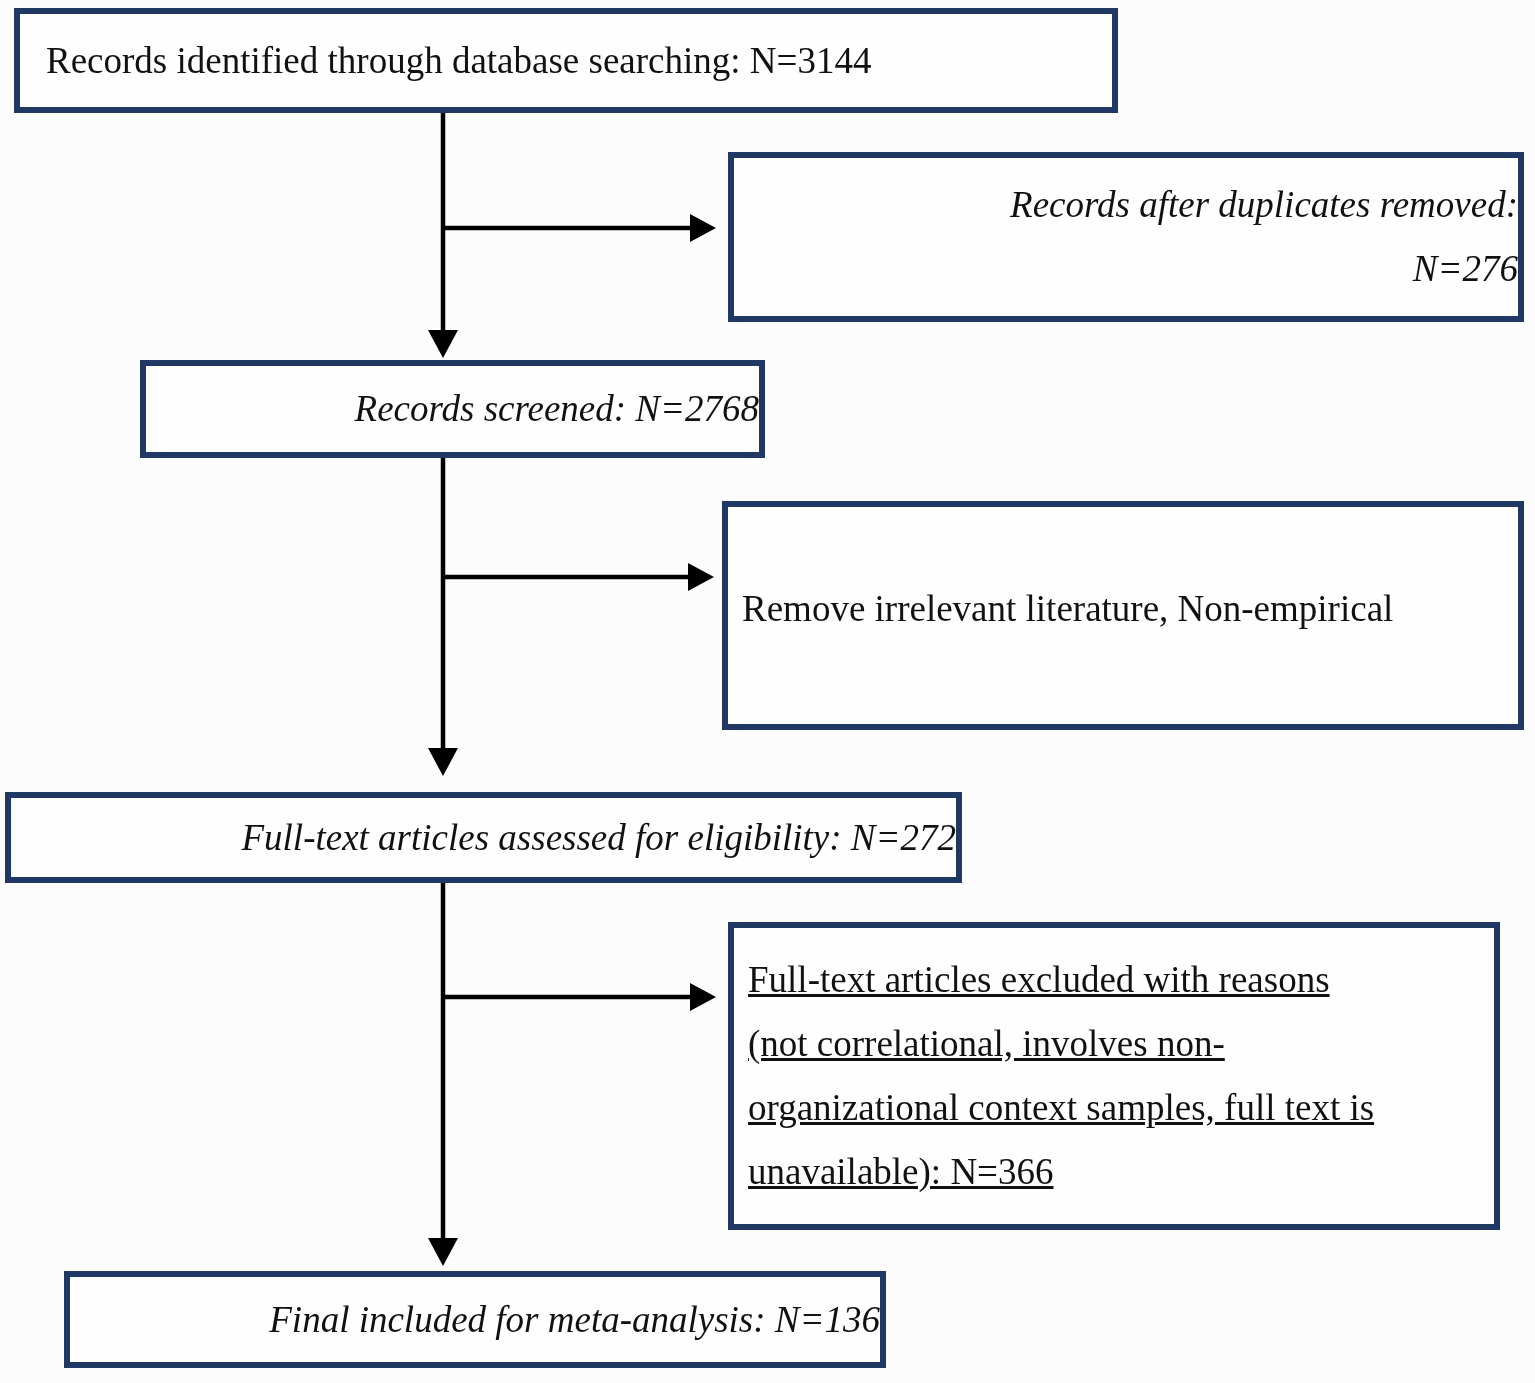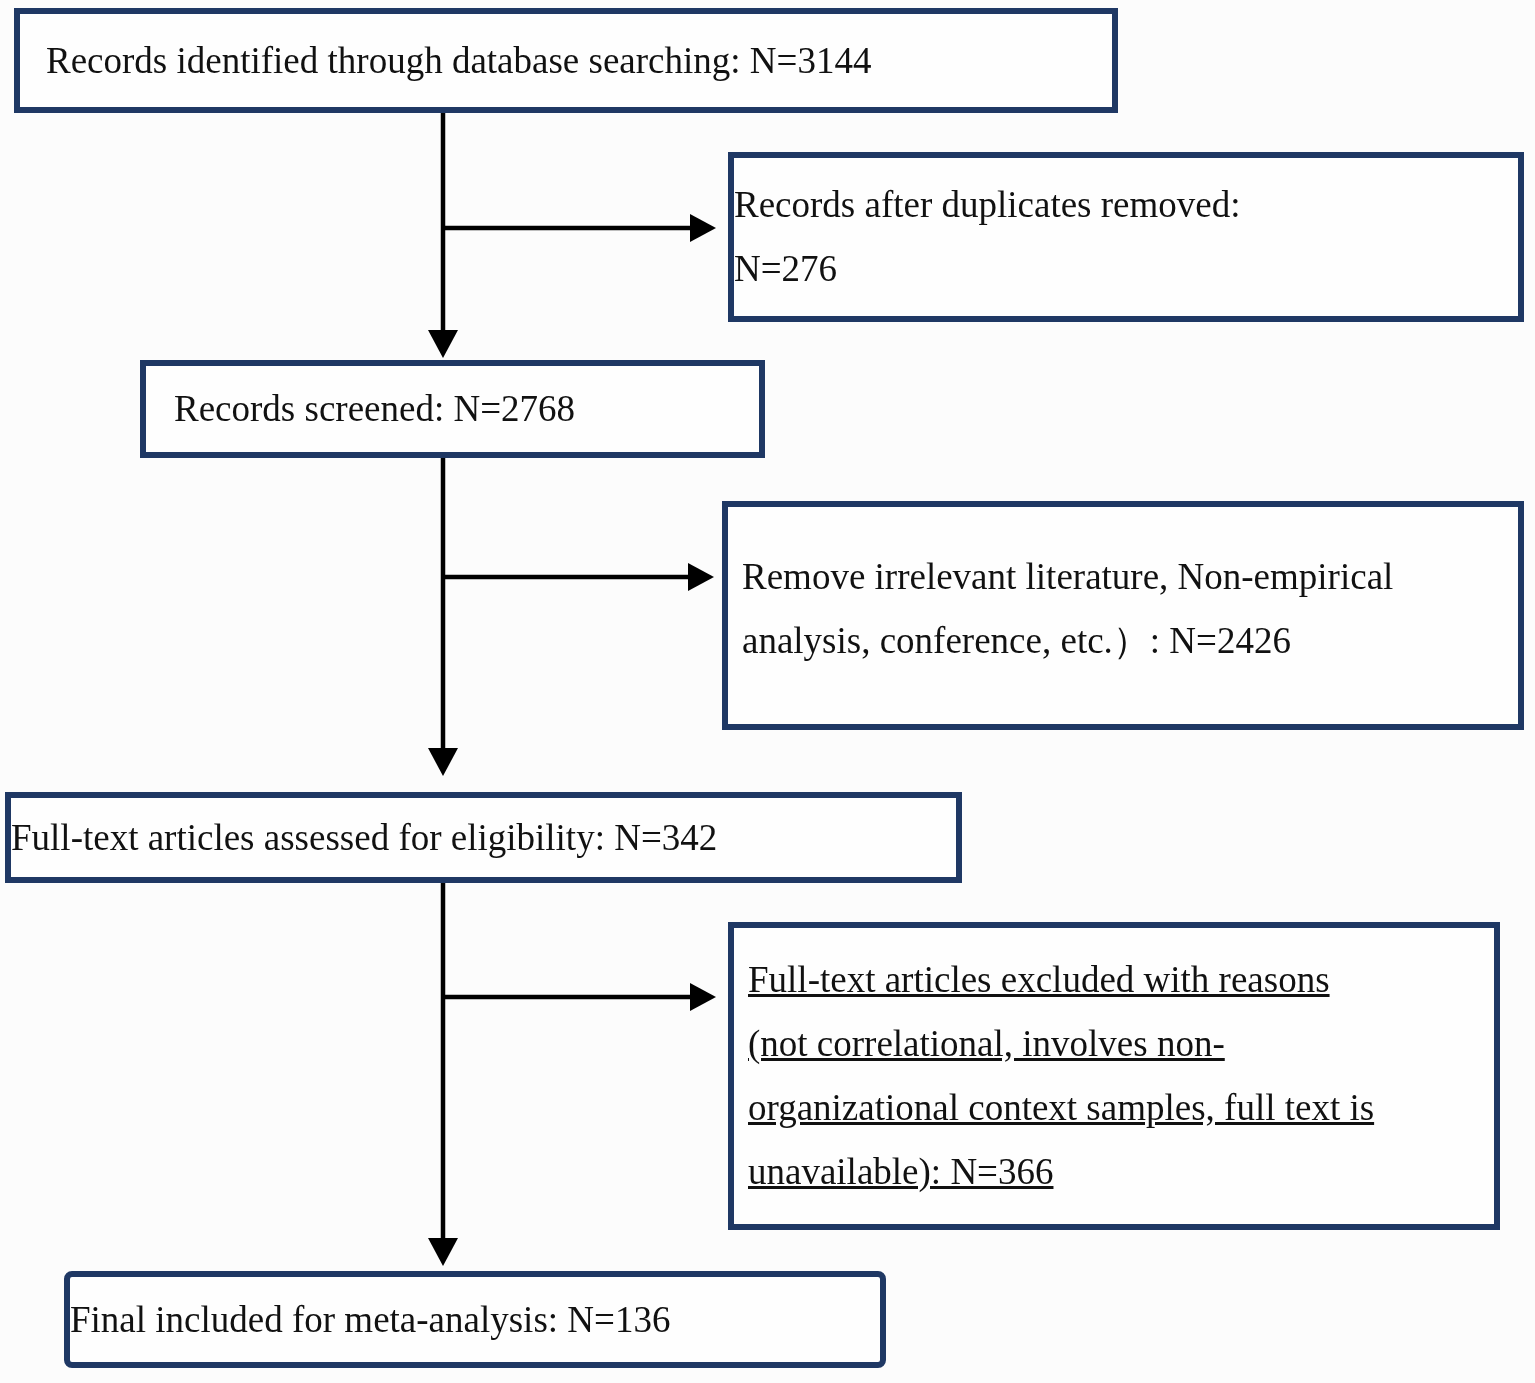--- a/index.html
+++ b/index.html
@@ -22,29 +22,29 @@
     border: 6px solid #1f3864;
     background: #fefefe;
     font-size: 37px;
     line-height: 64px;
     display: flex;
     flex-direction: column;
     justify-content: center;
   }
   .box .line { display: block; }
   .box.align-left   { align-items: flex-start; text-align: center; }
-  .box.align-center { align-items: flex-start;     text-align: center; }
+  .box.align-center { align-items: flex-end;     text-align: center; font-style: italic; }
 
   .b-identified { left: 14px;  top: 8px;    width: 1104px; height: 105px; padding-left: 26px; }
   .b-duplicates { left: 728px; top: 152px;  width: 796px;  height: 170px; }
   .b-screened   { left: 140px; top: 360px;  width: 625px;  height: 98px; padding-left: 28px;  }
   .b-removed    { left: 722px; top: 501px;  width: 802px;  height: 229px; padding: 0 16px 14px 14px; }
   .b-assessed   { left: 5px;   top: 792px;  width: 957px;  height: 91px;  }
   .b-excluded   { left: 728px; top: 922px;  width: 772px;  height: 308px; padding: 0 16px 0 14px; text-decoration: underline; }
-  .b-final      { left: 64px;  top: 1271px; width: 822px;  height: 97px; border-radius: 8px;  }
+  .b-final      { left: 64px;  top: 1271px; width: 822px;  height: 97px;  }
 
   svg.arrows {
     position: absolute;
     left: 0; top: 0;
     width: 1535px;
     height: 1383px;
     pointer-events: none;
   }
   svg.arrows line { stroke: #000000; stroke-width: 4.5; }
   svg.arrows polygon { fill: #000000; stroke: none; }
@@ -89,25 +89,24 @@
     <span class="line">Records after duplicates removed:</span>
     <span class="line">N=276</span>
   </div>
 
   <div class="box b-screened align-center">
     <span class="line">Records screened: N=2768</span>
   </div>
 
   <div class="box b-removed align-left">
     <span class="line">Remove irrelevant literature, Non-empirical</span>
-    <span class="line">analysis, conference, etc.）: N=2426</span>
   </div>
 
   <div class="box b-assessed align-center">
-    <span class="line">Full-text articles assessed for eligibility: N=342</span>
+    <span class="line">Full-text articles assessed for eligibility: N=272</span>
   </div>
 
   <div class="box b-excluded align-left">
     <span class="line">Full-text articles excluded with reasons</span>
     <span class="line">(not correlational, involves non-</span>
     <span class="line">organizational context samples, full text is</span>
     <span class="line">unavailable): N=366</span>
   </div>
 
   <div class="box b-final align-center">

